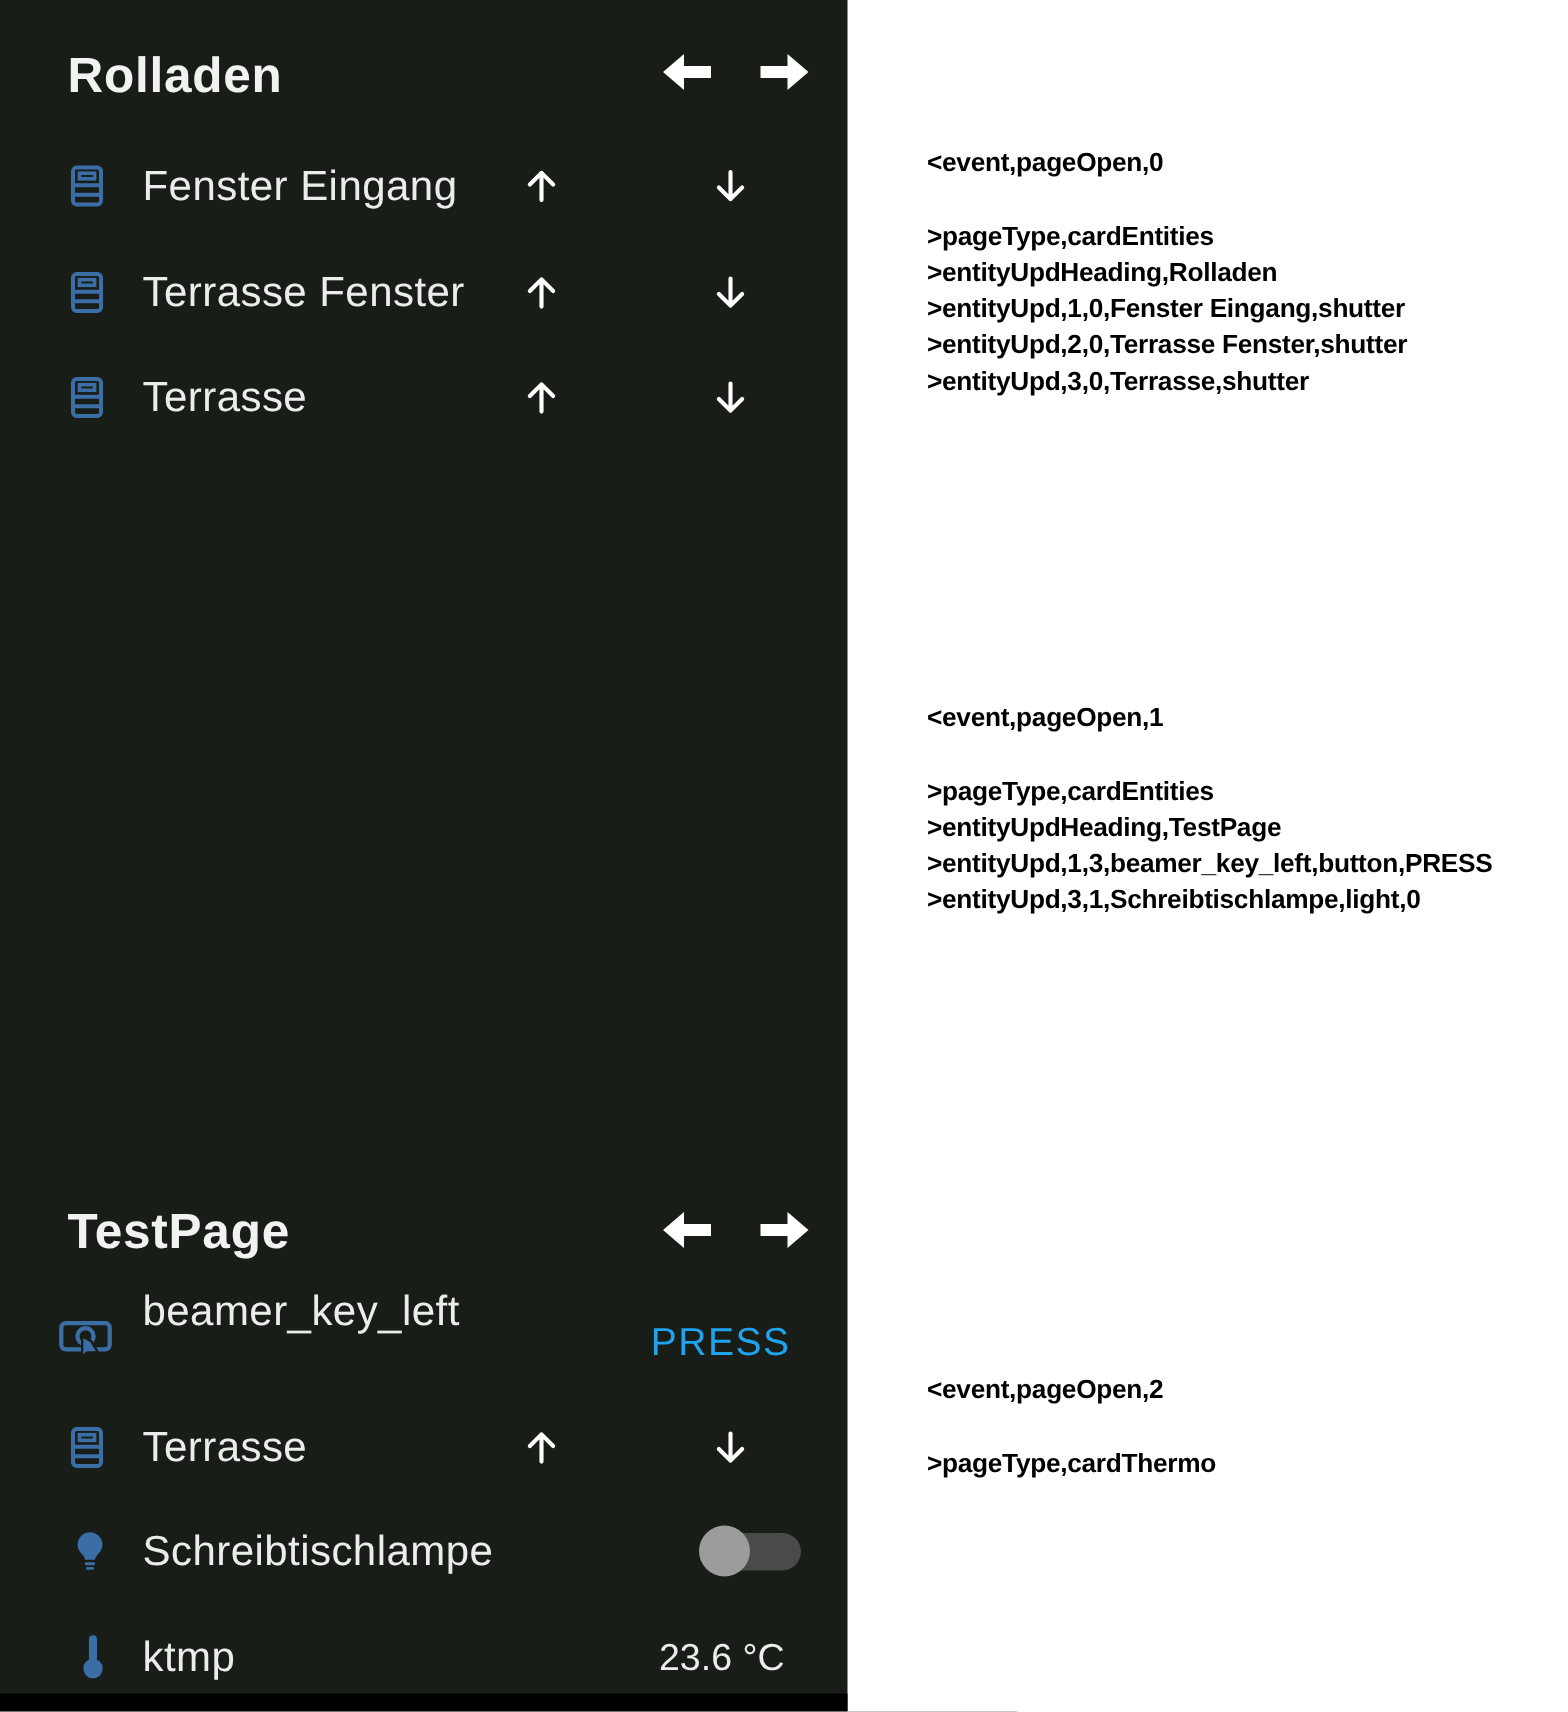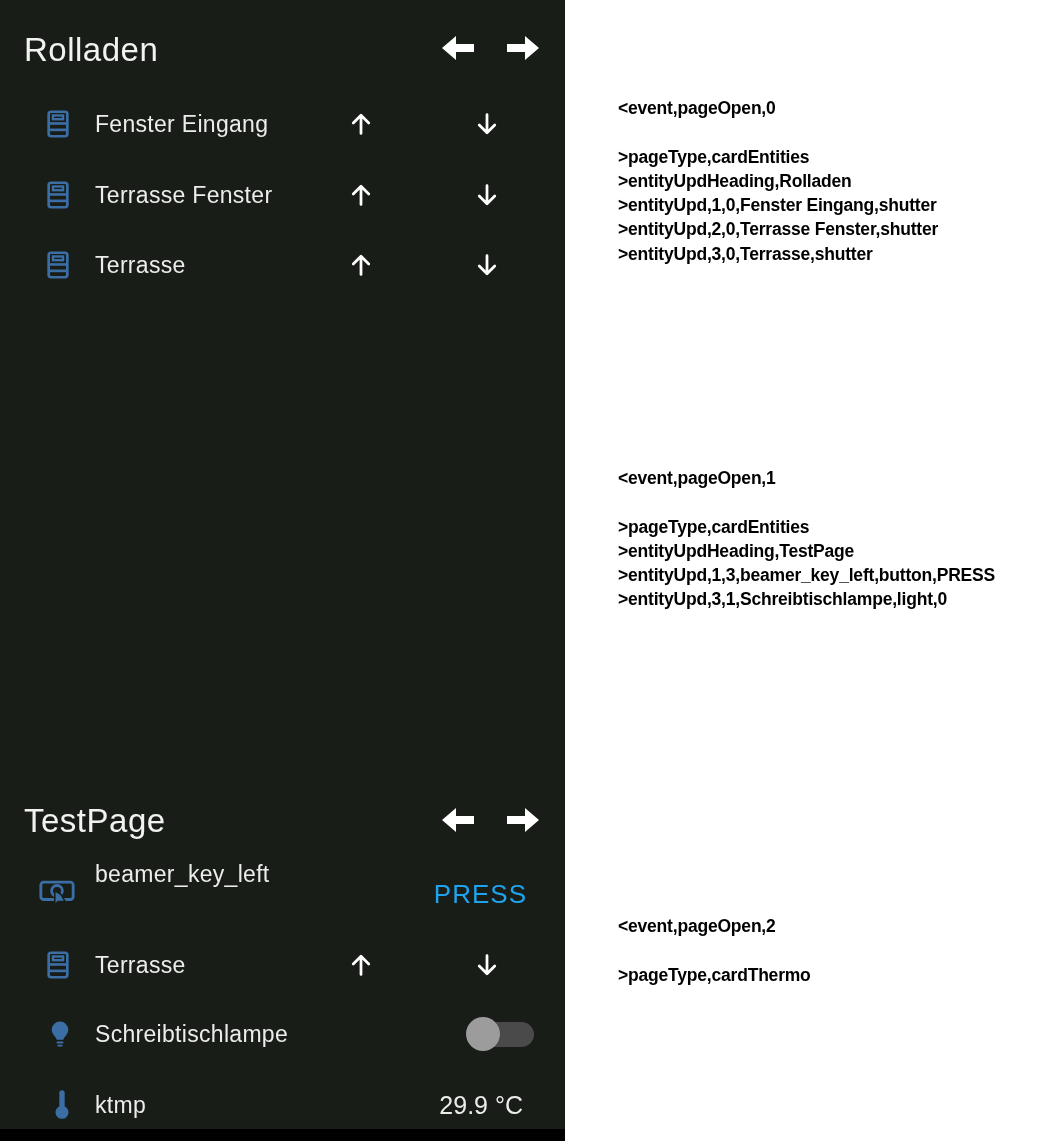--- a/index.html
+++ b/index.html
@@ -10,29 +10,29 @@
     --toggle-track:#4a4a4a;
     --toggle-knob:#9c9c9c;
   }
   *{margin:0;padding:0;box-sizing:border-box;}
   body{font-family:"Liberation Sans",sans-serif;background:#fff;}
   #stage{position:relative;width:1045px;height:1141px;background:#fff;overflow:hidden;}
 
   
   #device{position:absolute;left:0;top:0;width:565px;height:1141px;background:var(--panel-bg);}
   .panel{position:absolute;left:0;width:565px;}
-  .panel-heading{position:absolute;left:24px;font-size:33px;line-height:40px;font-weight:400;color:#f2f2f2;letter-spacing:.5px;}
+  .panel-heading{position:absolute;left:45px;font-size:33px;line-height:40px;font-weight:700;color:#f2f2f2;letter-spacing:.5px;}
   .nav-btn{position:absolute;width:40px;height:30px;cursor:pointer;}
   .nav-btn svg{display:block;width:40px;height:30px;}
   .nav-fill{fill:#ffffff;}
 
   .entity-icon{position:absolute;}
   .ico-stroke{stroke:var(--icon-blue);fill:none;}
   .ico-fill{fill:var(--icon-blue);}
-  .entity-label{position:absolute;left:95px;font-size:23px;line-height:34px;color:var(--text-light);letter-spacing:.3px;}
+  .entity-label{position:absolute;left:95px;font-size:28px;line-height:34px;color:var(--text-light);letter-spacing:.3px;}
 
   .ctl{position:absolute;cursor:pointer;}
   .ctl svg{display:block;}
   .arrow-stroke{stroke:#ffffff;stroke-width:2.2;fill:none;stroke-linecap:round;stroke-linejoin:round;}
   .stop-square{width:21px;height:21px;background:#ffffff;}
 
   .entity-value{position:absolute;font-size:25px;line-height:30px;color:var(--text-light);}
   .press-value{position:absolute;font-size:26px;line-height:30px;font-weight:500;color:var(--accent-blue);letter-spacing:1px;cursor:pointer;}
 
   .toggle{position:absolute;left:466px;top:639px;width:70px;height:36px;cursor:pointer;}
@@ -201,21 +201,21 @@
       </div>
 
       <div>
         <span class="entity-icon" style="left:50px;top:711px;">
           <svg width="24" height="34" viewBox="0 0 17 24">
               <rect class="ico-fill" x="6.6" y="1.5" width="3.8" height="12.5" rx="1.9"></rect>
               <circle class="ico-fill" cx="8.5" cy="17.2" r="4.6"></circle>
             </svg>
         </span>
         <span class="entity-label" style="top:711px;">ktmp</span>
-        <span class="entity-value" style="right:42px;top:713px;">29.9 °C</span>
+        <span class="entity-value" style="right:42px;top:713px;">23.6 °C</span>
       </div>
     </section>
 
     <section class="panel" style="top:753px;height:377px;">
       
       
 
       
 
       

